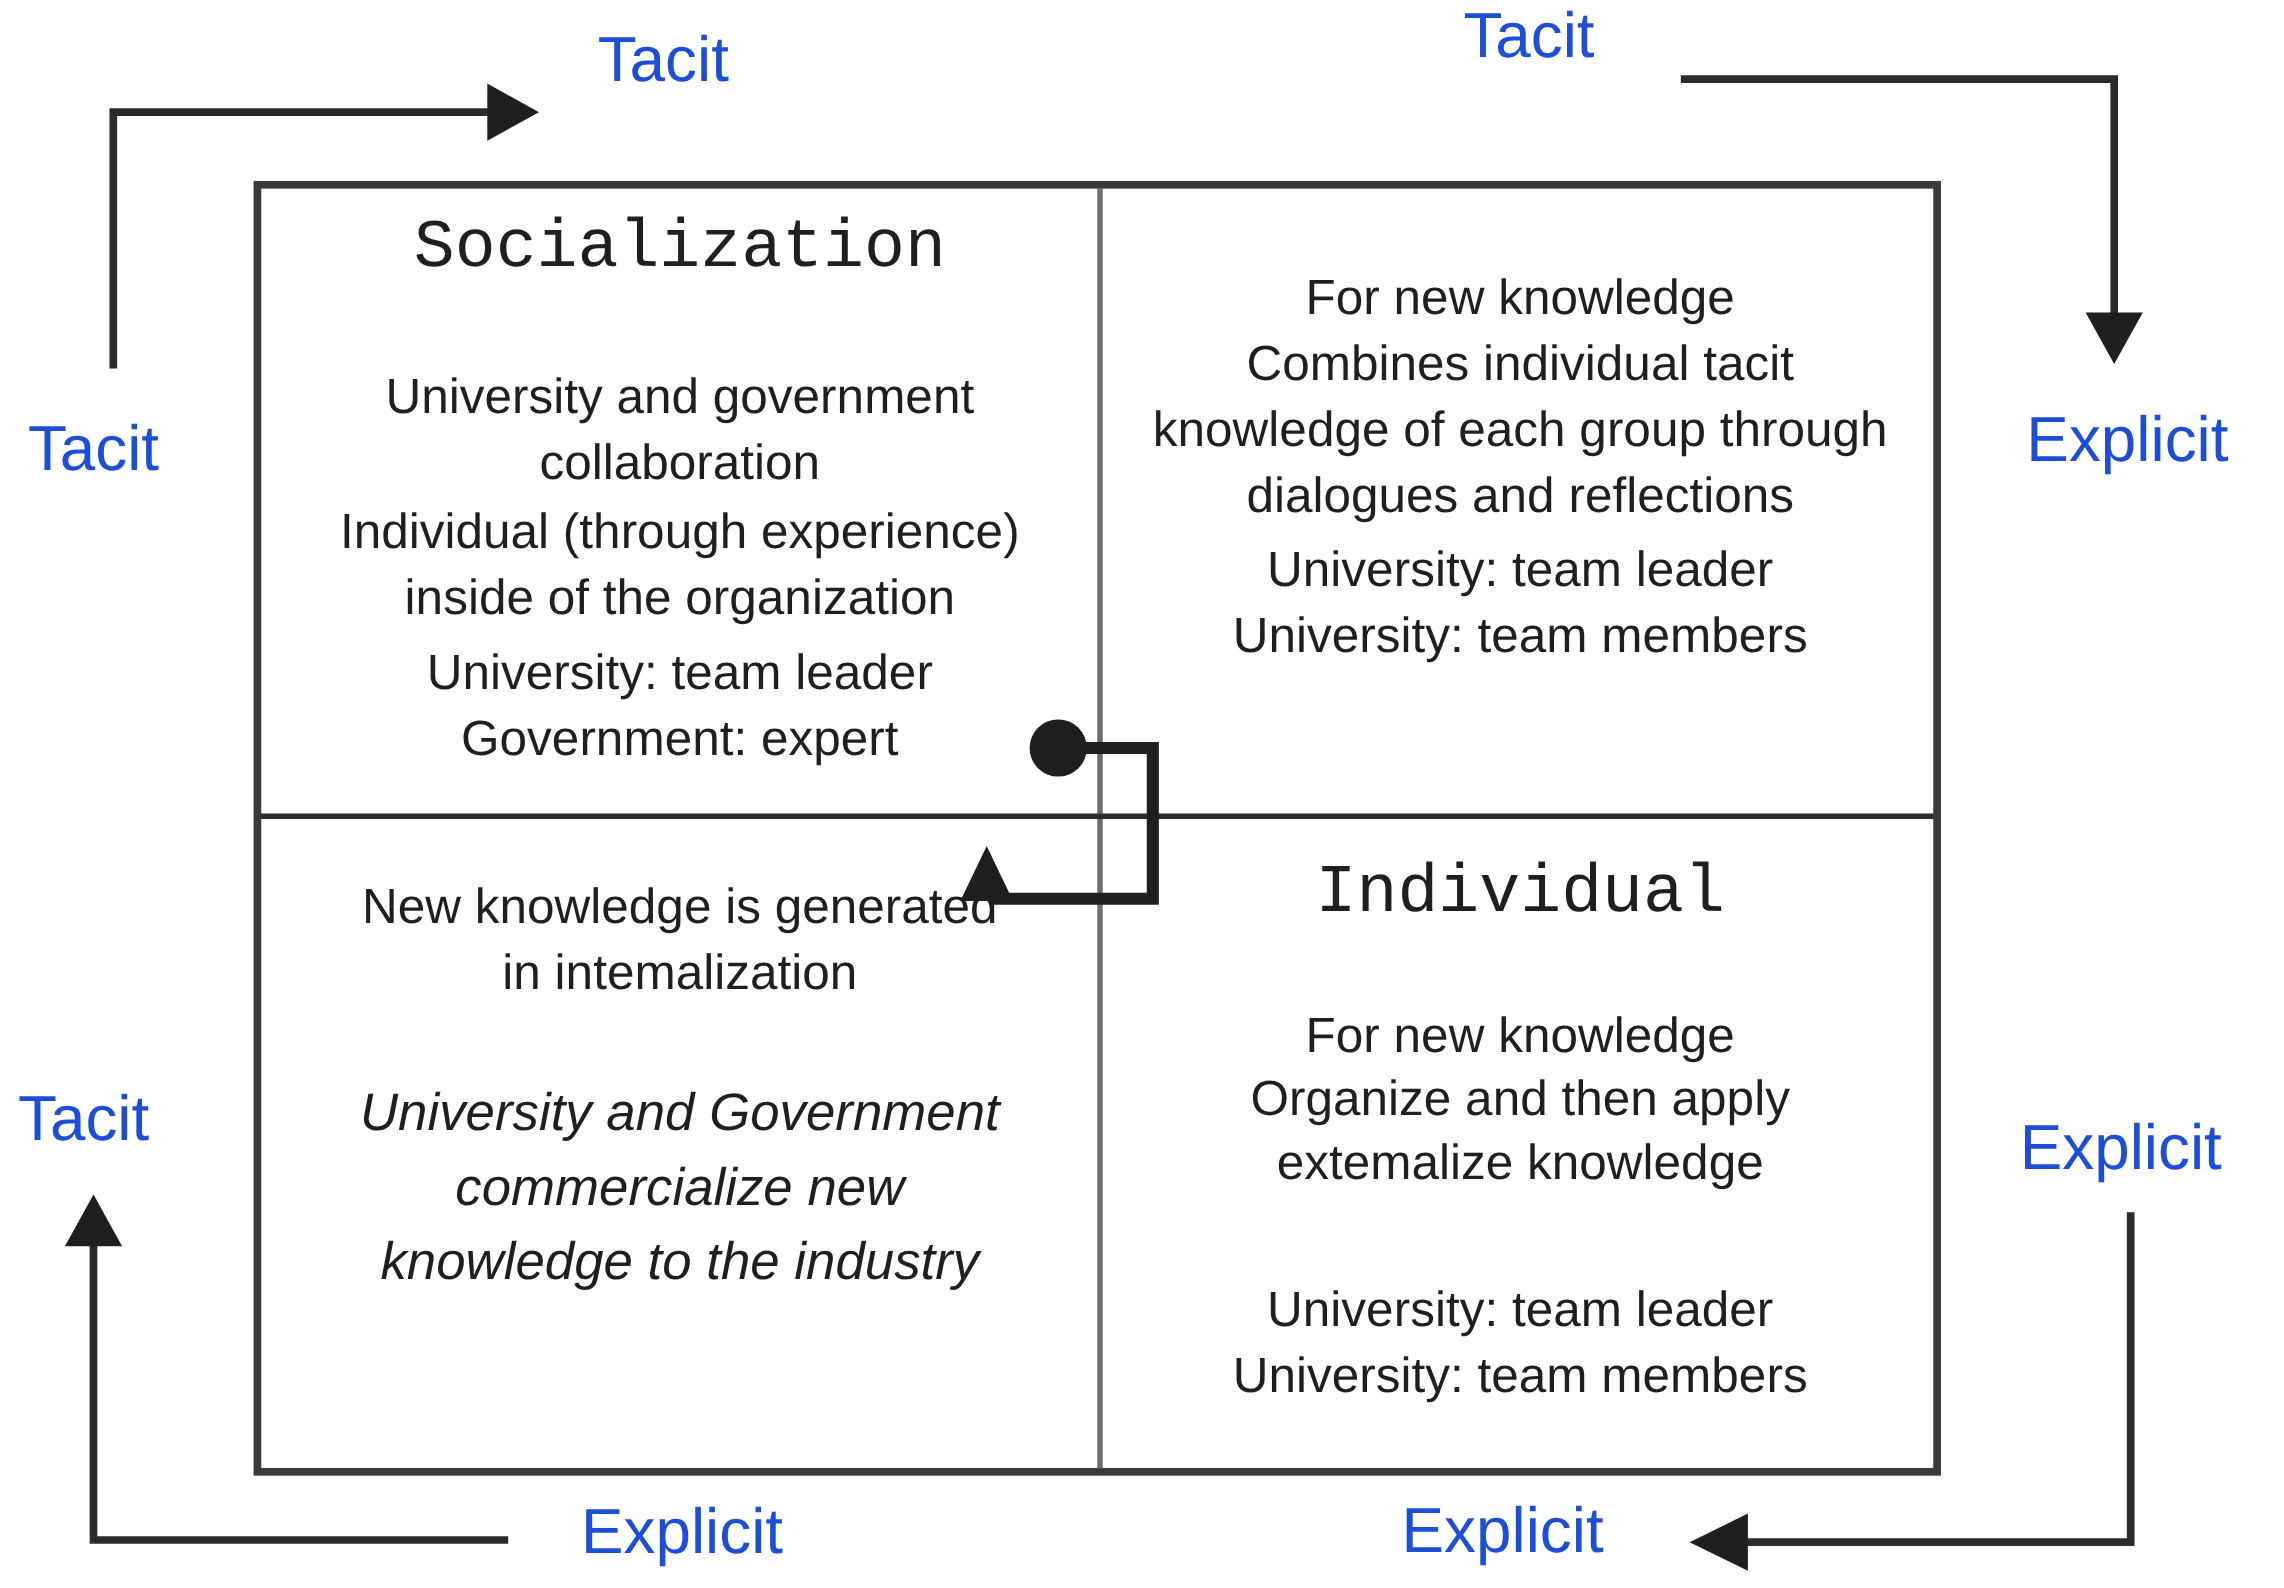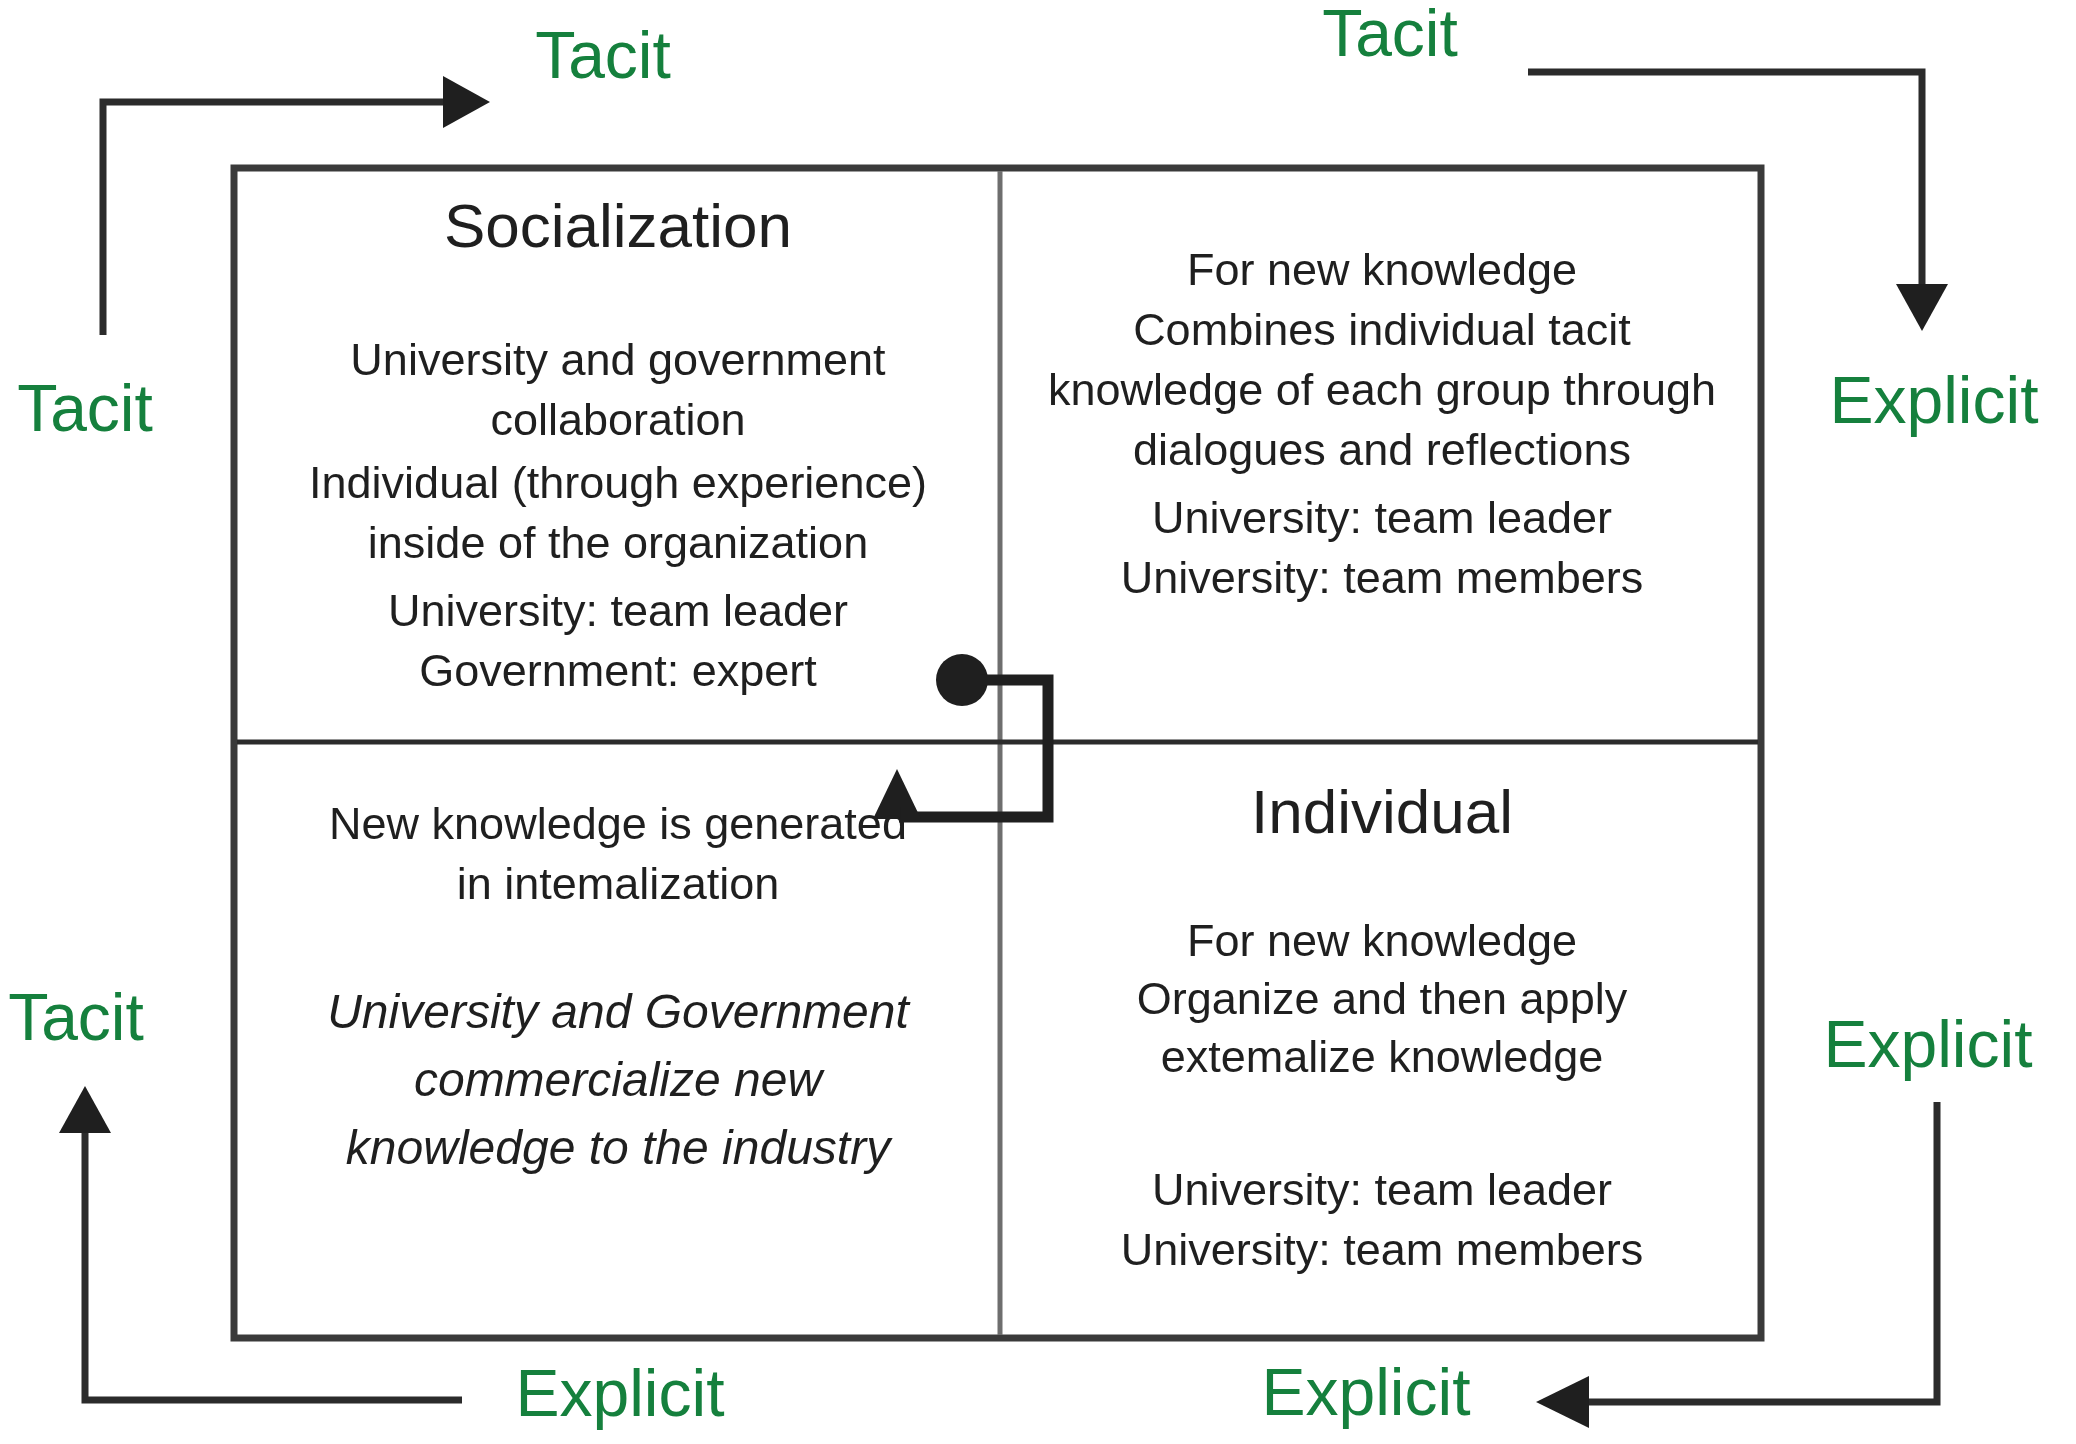--- a/index.html
+++ b/index.html
@@ -13,35 +13,36 @@
     overflow: hidden;
   }
   #shapes {
     position: absolute;
     left: 0; top: 0;
     width: 2076px; height: 1444px;
   }
   .edge-label {
     position: absolute;
     transform: translate(-50%, -50%);
-    font-size: 66px;
+    font-size: 58px;
     line-height: 1;
-    color: #15803d;
+    color: #1d4ed8;
     white-space: nowrap;
   }
   .quadrant {
     position: absolute;
     text-align: center;
   }
   .quadrant h2 {
     font-size: 62px;
     line-height: 64px;
     font-weight: normal;
     margin: 0;
     padding: 0;
+    font-family: Liberation Mono, monospace;
   }
   .q-top h2 { margin-top: 26px; }
   .q-bottom h2 { margin-top: 38px; }
   .lines {
     white-space: pre-line;
     font-size: 45px;
     line-height: 60px;
     margin: 0;
   }
   #q-socialization .p1 { margin-top: 72px; }

